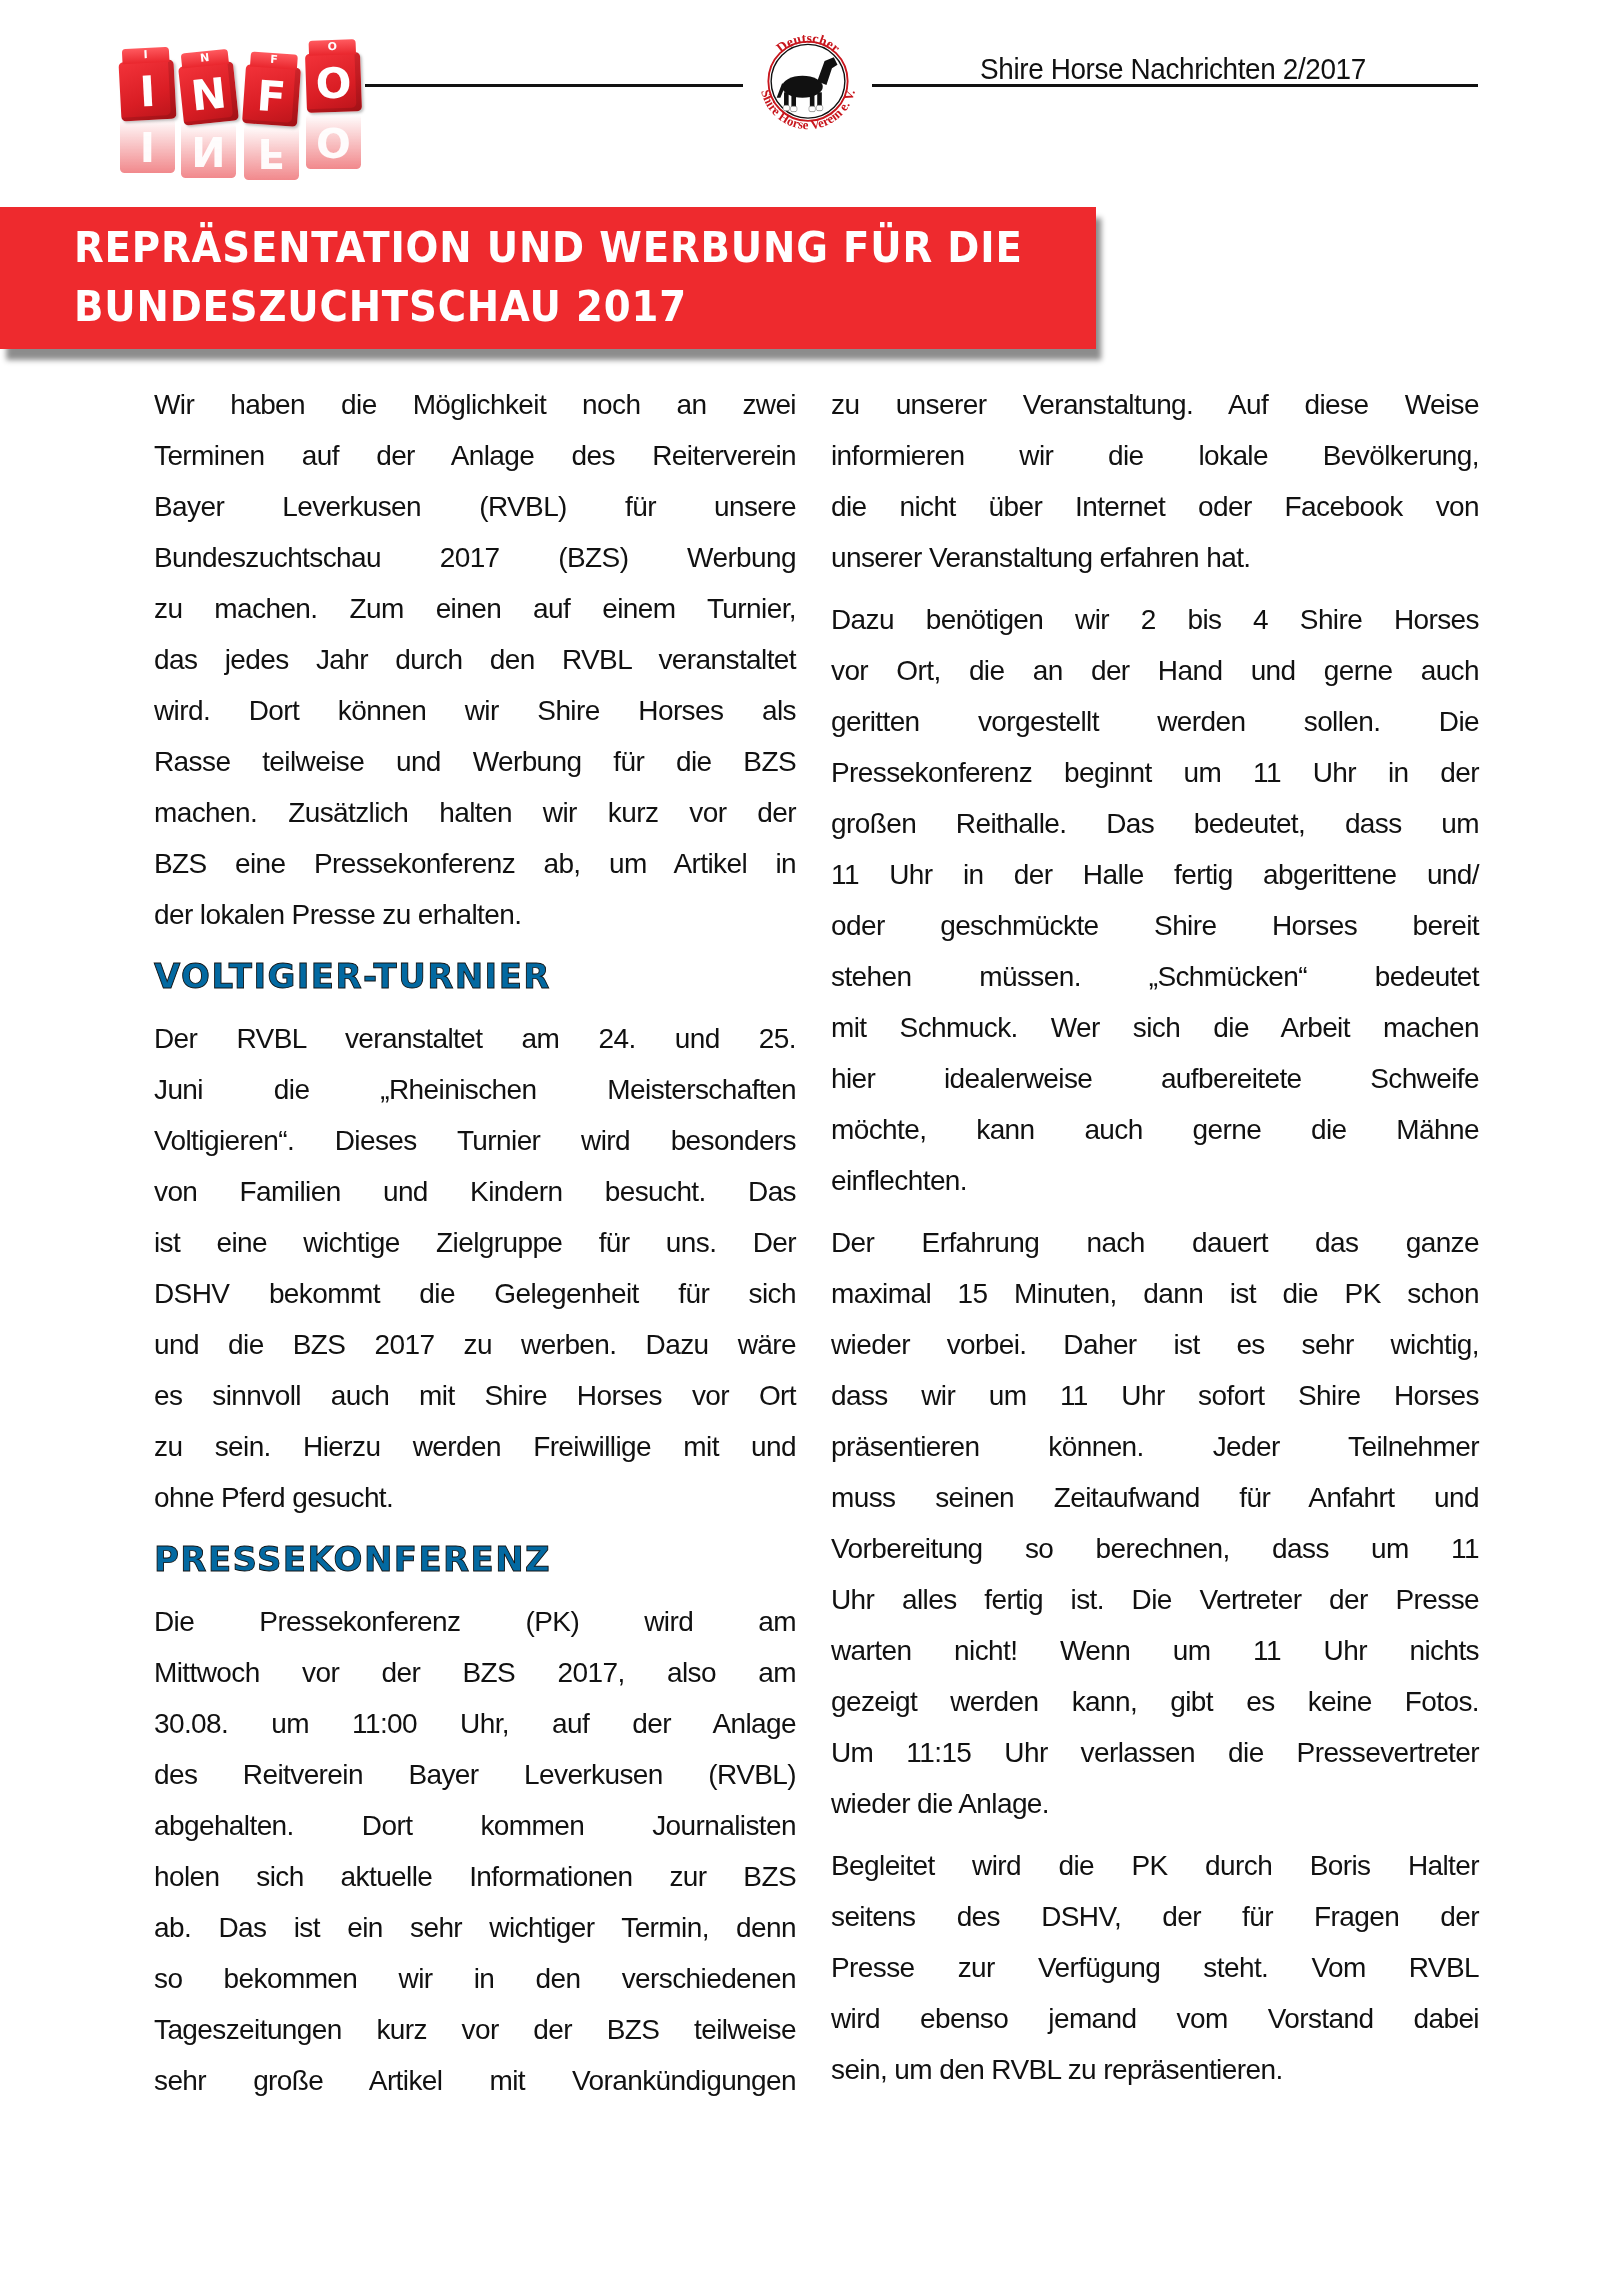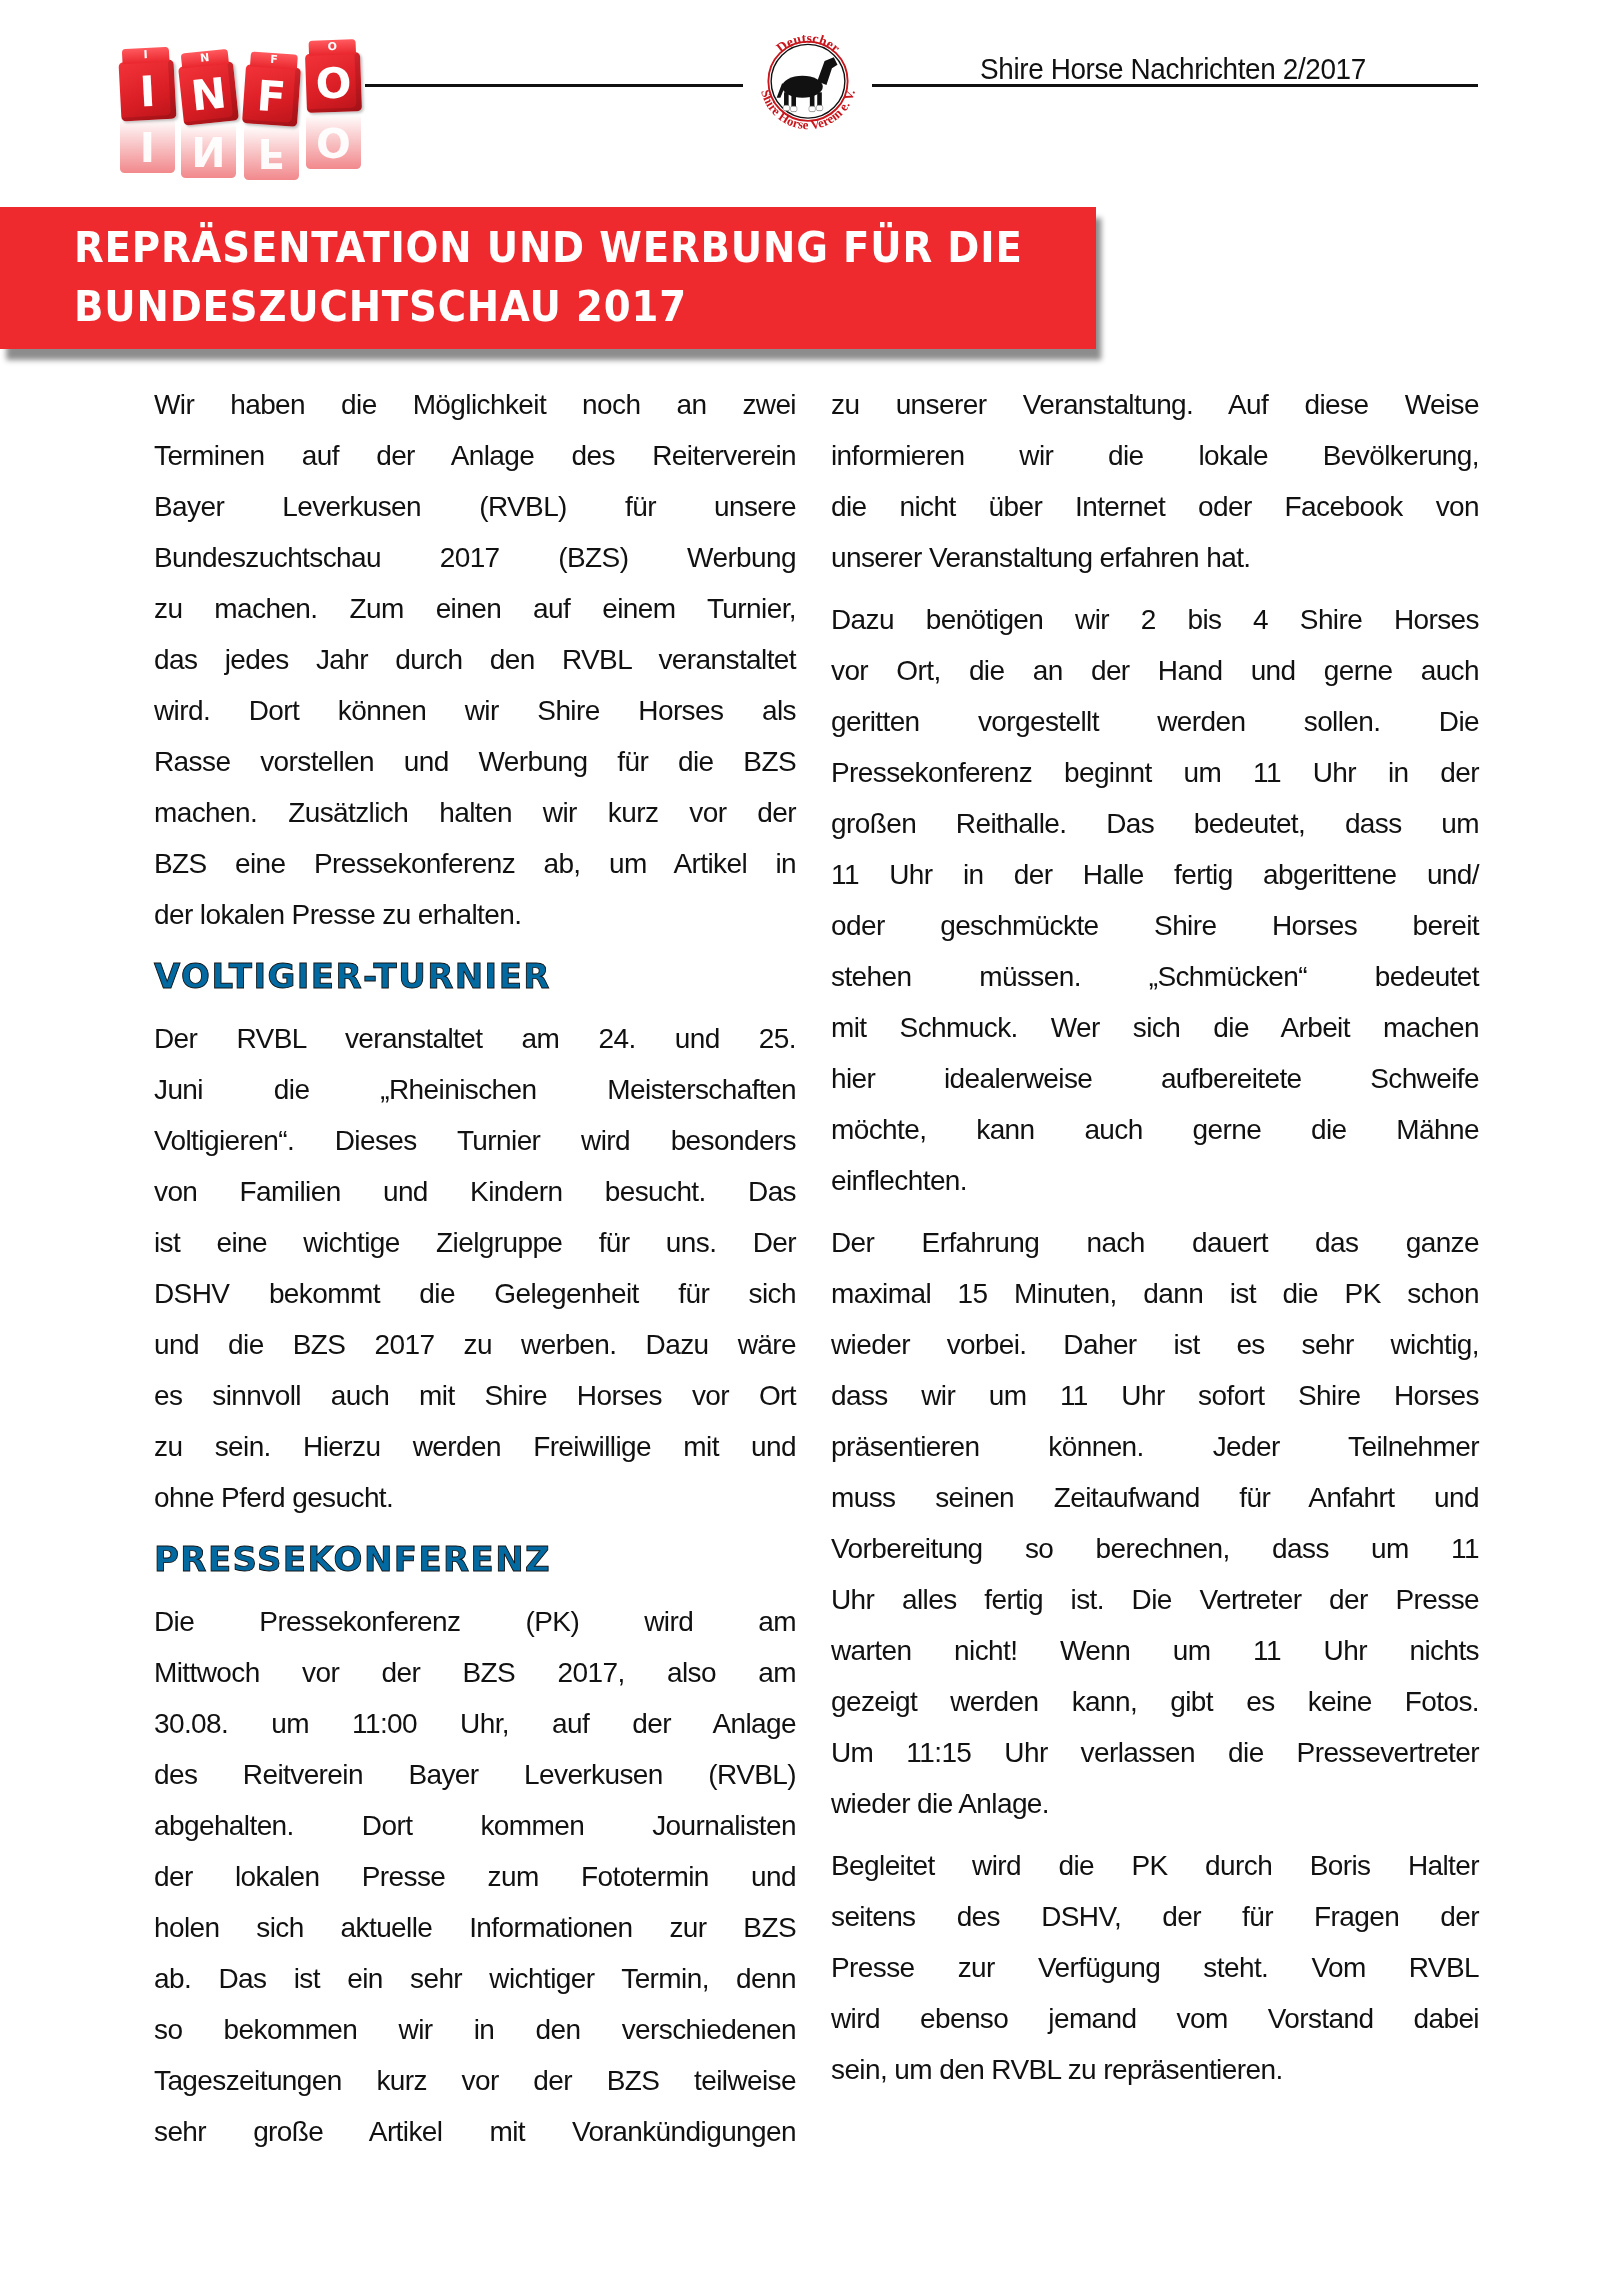--- a/index.html
+++ b/index.html
@@ -118,21 +118,21 @@
 
 <div class="col col-left">
   <div class="para">
     <span class="line">Wir haben die Möglichkeit noch an zwei</span>
     <span class="line">Terminen auf der Anlage des Reiterverein</span>
     <span class="line">Bayer Leverkusen (RVBL) für unsere</span>
     <span class="line">Bundeszuchtschau 2017 (BZS) Werbung</span>
     <span class="line">zu machen. Zum einen auf einem Turnier,</span>
     <span class="line">das jedes Jahr durch den RVBL veranstaltet</span>
     <span class="line">wird. Dort können wir Shire Horses als</span>
-    <span class="line">Rasse vorstellen und Werbung für die BZS</span>
+    <span class="line">Rasse teilweise und Werbung für die BZS</span>
     <span class="line">machen. Zusätzlich halten wir kurz vor der</span>
     <span class="line">BZS eine Pressekonferenz ab, um Artikel in</span>
     <span class="line last">der lokalen Presse zu erhalten.</span>
   </div>
 
   <div class="subhead">Voltigier-Turnier</div>
 
   <div class="para">
     <span class="line">Der RVBL veranstaltet am 24. und 25.</span>
     <span class="line">Juni die „Rheinischen Meisterschaften</span>
@@ -147,21 +147,20 @@
   </div>
 
   <div class="subhead">Pressekonferenz</div>
 
   <div class="para">
     <span class="line">Die Pressekonferenz (PK) wird am</span>
     <span class="line">Mittwoch vor der BZS 2017, also am</span>
     <span class="line">30.08. um 11:00 Uhr, auf der Anlage</span>
     <span class="line">des Reitverein Bayer Leverkusen (RVBL)</span>
     <span class="line">abgehalten. Dort kommen Journalisten</span>
-    <span class="line">der lokalen Presse zum Fototermin und</span>
     <span class="line">holen sich aktuelle Informationen zur BZS</span>
     <span class="line">ab. Das ist ein sehr wichtiger Termin, denn</span>
     <span class="line">so bekommen wir in den verschiedenen</span>
     <span class="line">Tageszeitungen kurz vor der BZS teilweise</span>
     <span class="line">sehr große Artikel mit Vorankündigungen</span>
   </div>
 </div>
 
 <div class="col col-right">
   <div class="para">

